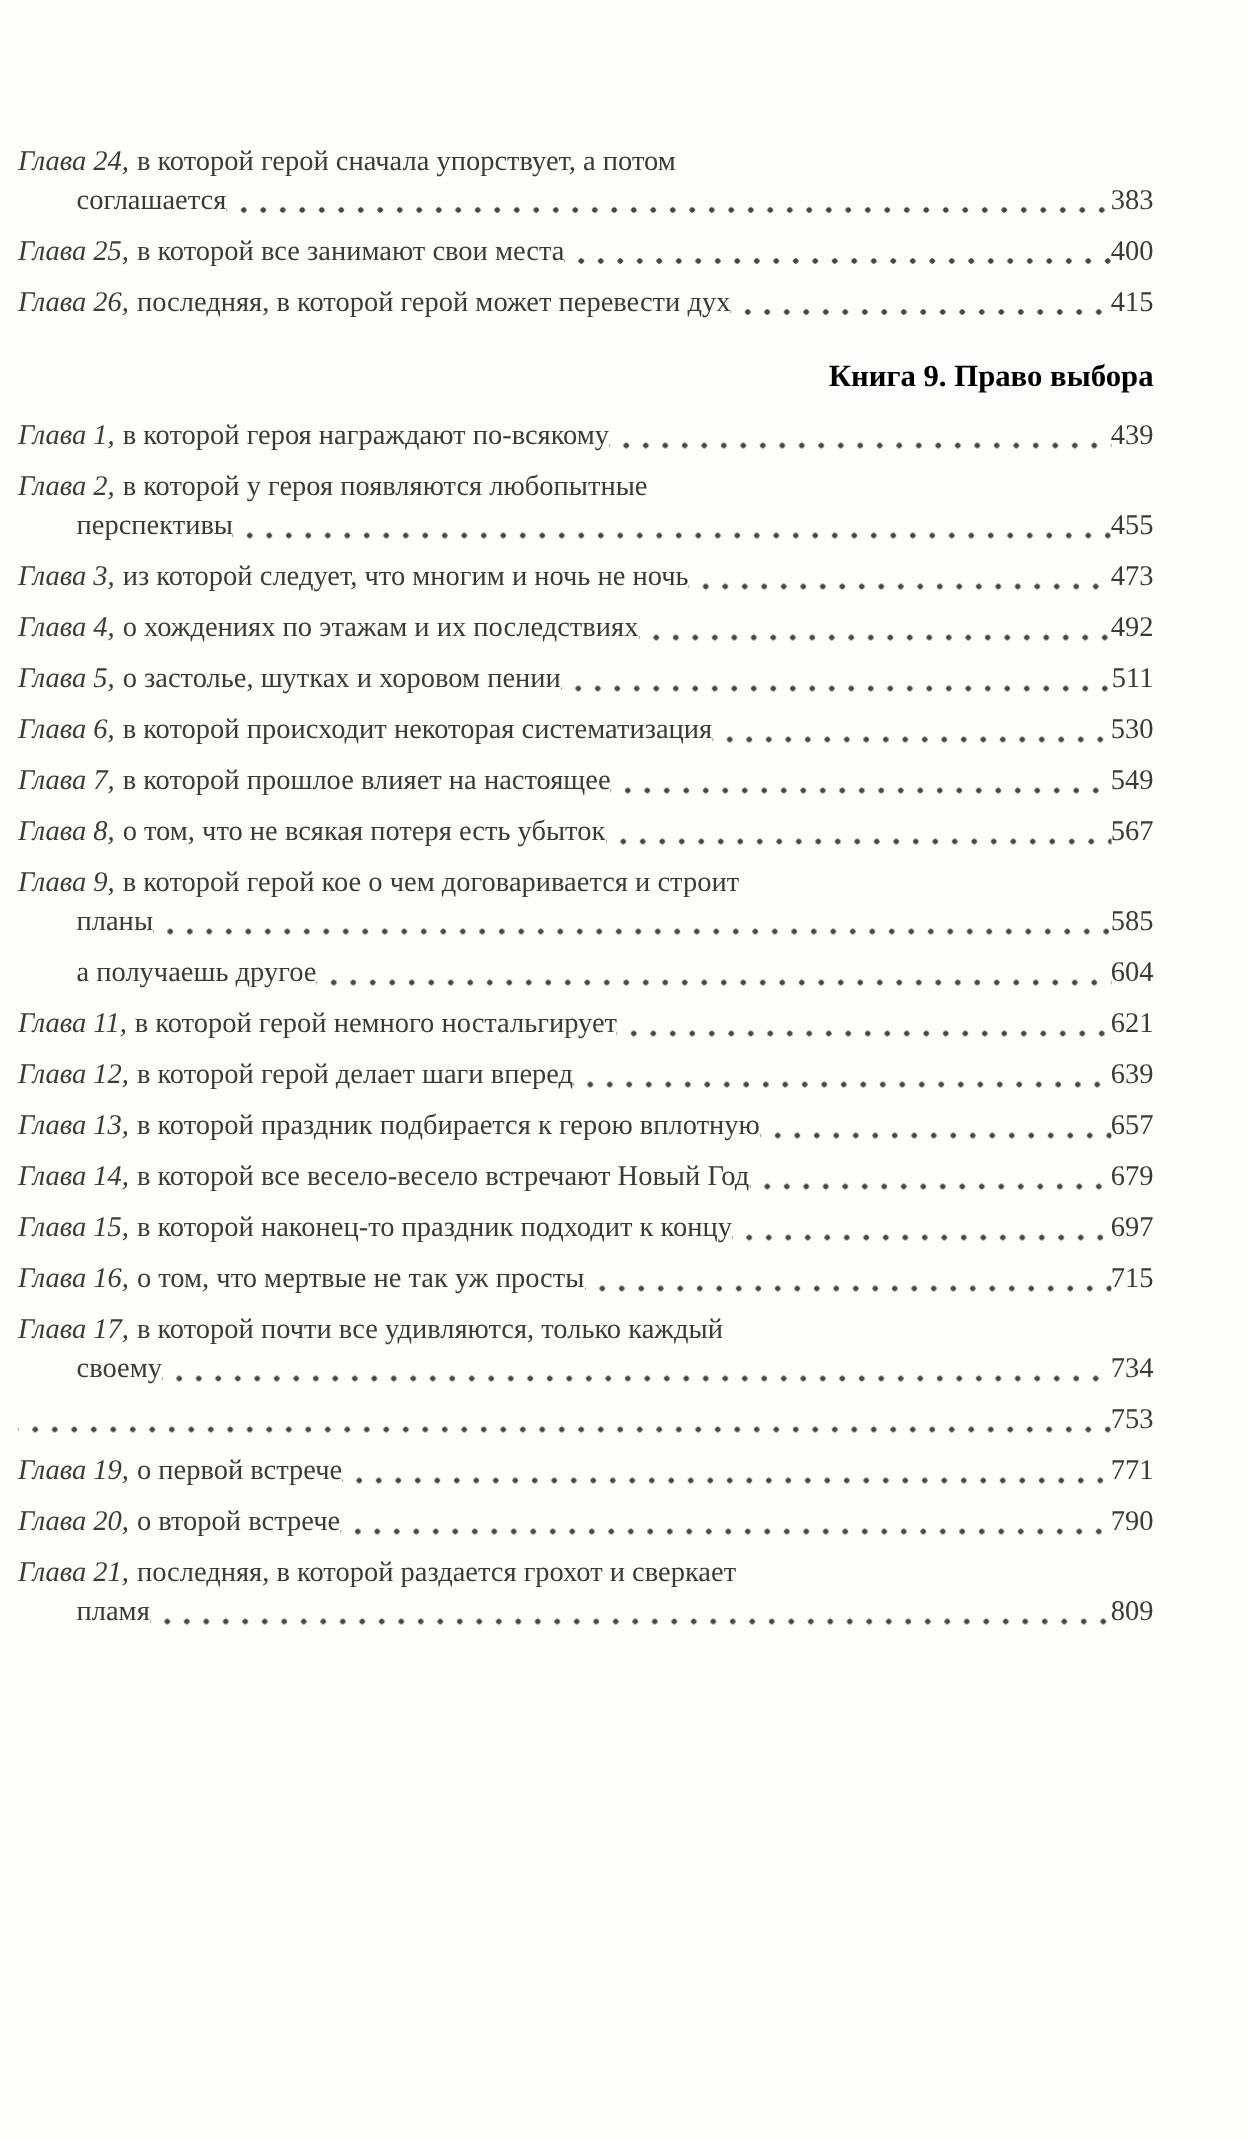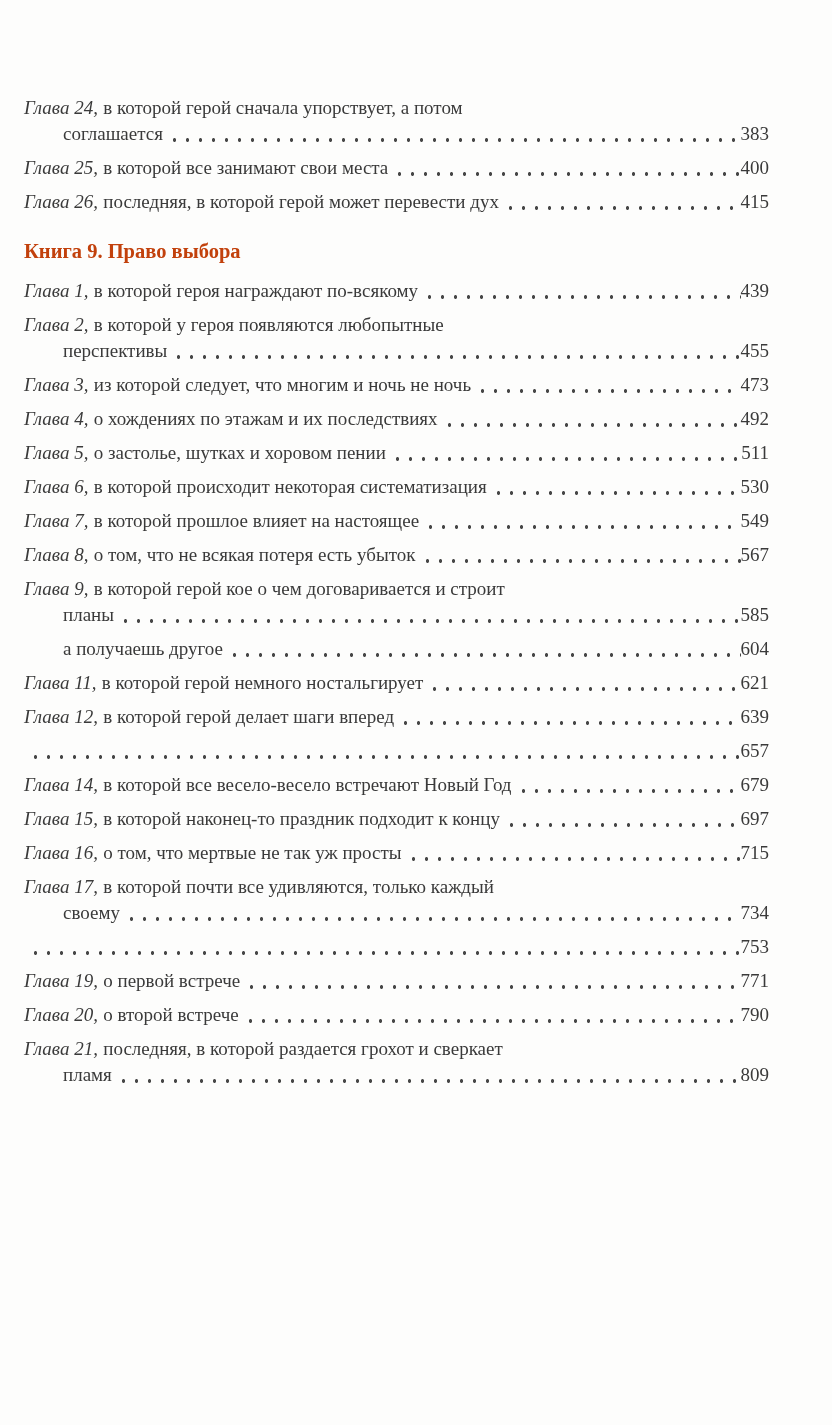--- a/index.html
+++ b/index.html
@@ -10,21 +10,21 @@
   body{
     width:832px;height:1425px;
     background:var(--paper);
     font-family:"Liberation Serif","DejaVu Serif",serif;
     color:var(--ink);
     overflow:hidden;
   }
   .page{
     box-sizing:border-box;
     width:832px;height:1064px;
-    padding:95px 63px 0 24px;
+    padding:95px 63px 0 12px;
   }
   .toc{display:block;}
   .entry{margin:0 0 8px 0;}
   .line{
     display:flex;
     line-height:26px;
     font-size:19px;
   }
   .line .text{white-space:nowrap;}
   .line.cont{padding-left:39px;}
@@ -40,22 +40,22 @@
     background-repeat:repeat-x;
     background-position:left 5px bottom 5px;
   }
   .pagenum{
     white-space:nowrap;
   }
   .book-heading{
     font-size:20.5px;
     line-height:30px;
     font-weight:bold;
-    text-align:left;
-    color:#c2410c;
+    text-align:right;
+    color:#000000;
     margin:21px 0 12px 0;
   }
 </style>
 </head>
 <body>
 
 <div class="page">
   <main class="toc" id="toc-root">
       <div class="entry">
         <div class="line">
@@ -170,20 +170,21 @@
       </div>
       <div class="entry">
         <div class="line">
     <span class="text"><span class="label">Глава 12,</span><span class="title">в которой герой делает шаги вперед</span></span>
     <span class="dots"></span>
     <span class="pagenum">639</span>
   </div>
       </div>
       <div class="entry">
         <div class="line">
+    <span class="text"><span class="label">Глава 13,</span><span class="title">в которой праздник подбирается к герою вплотную</span></span>
     <span class="dots"></span>
     <span class="pagenum">657</span>
   </div>
       </div>
       <div class="entry">
         <div class="line">
     <span class="text"><span class="label">Глава 14,</span><span class="title">в которой все весело-весело встречают Новый Год</span></span>
     <span class="dots"></span>
     <span class="pagenum">679</span>
   </div>

